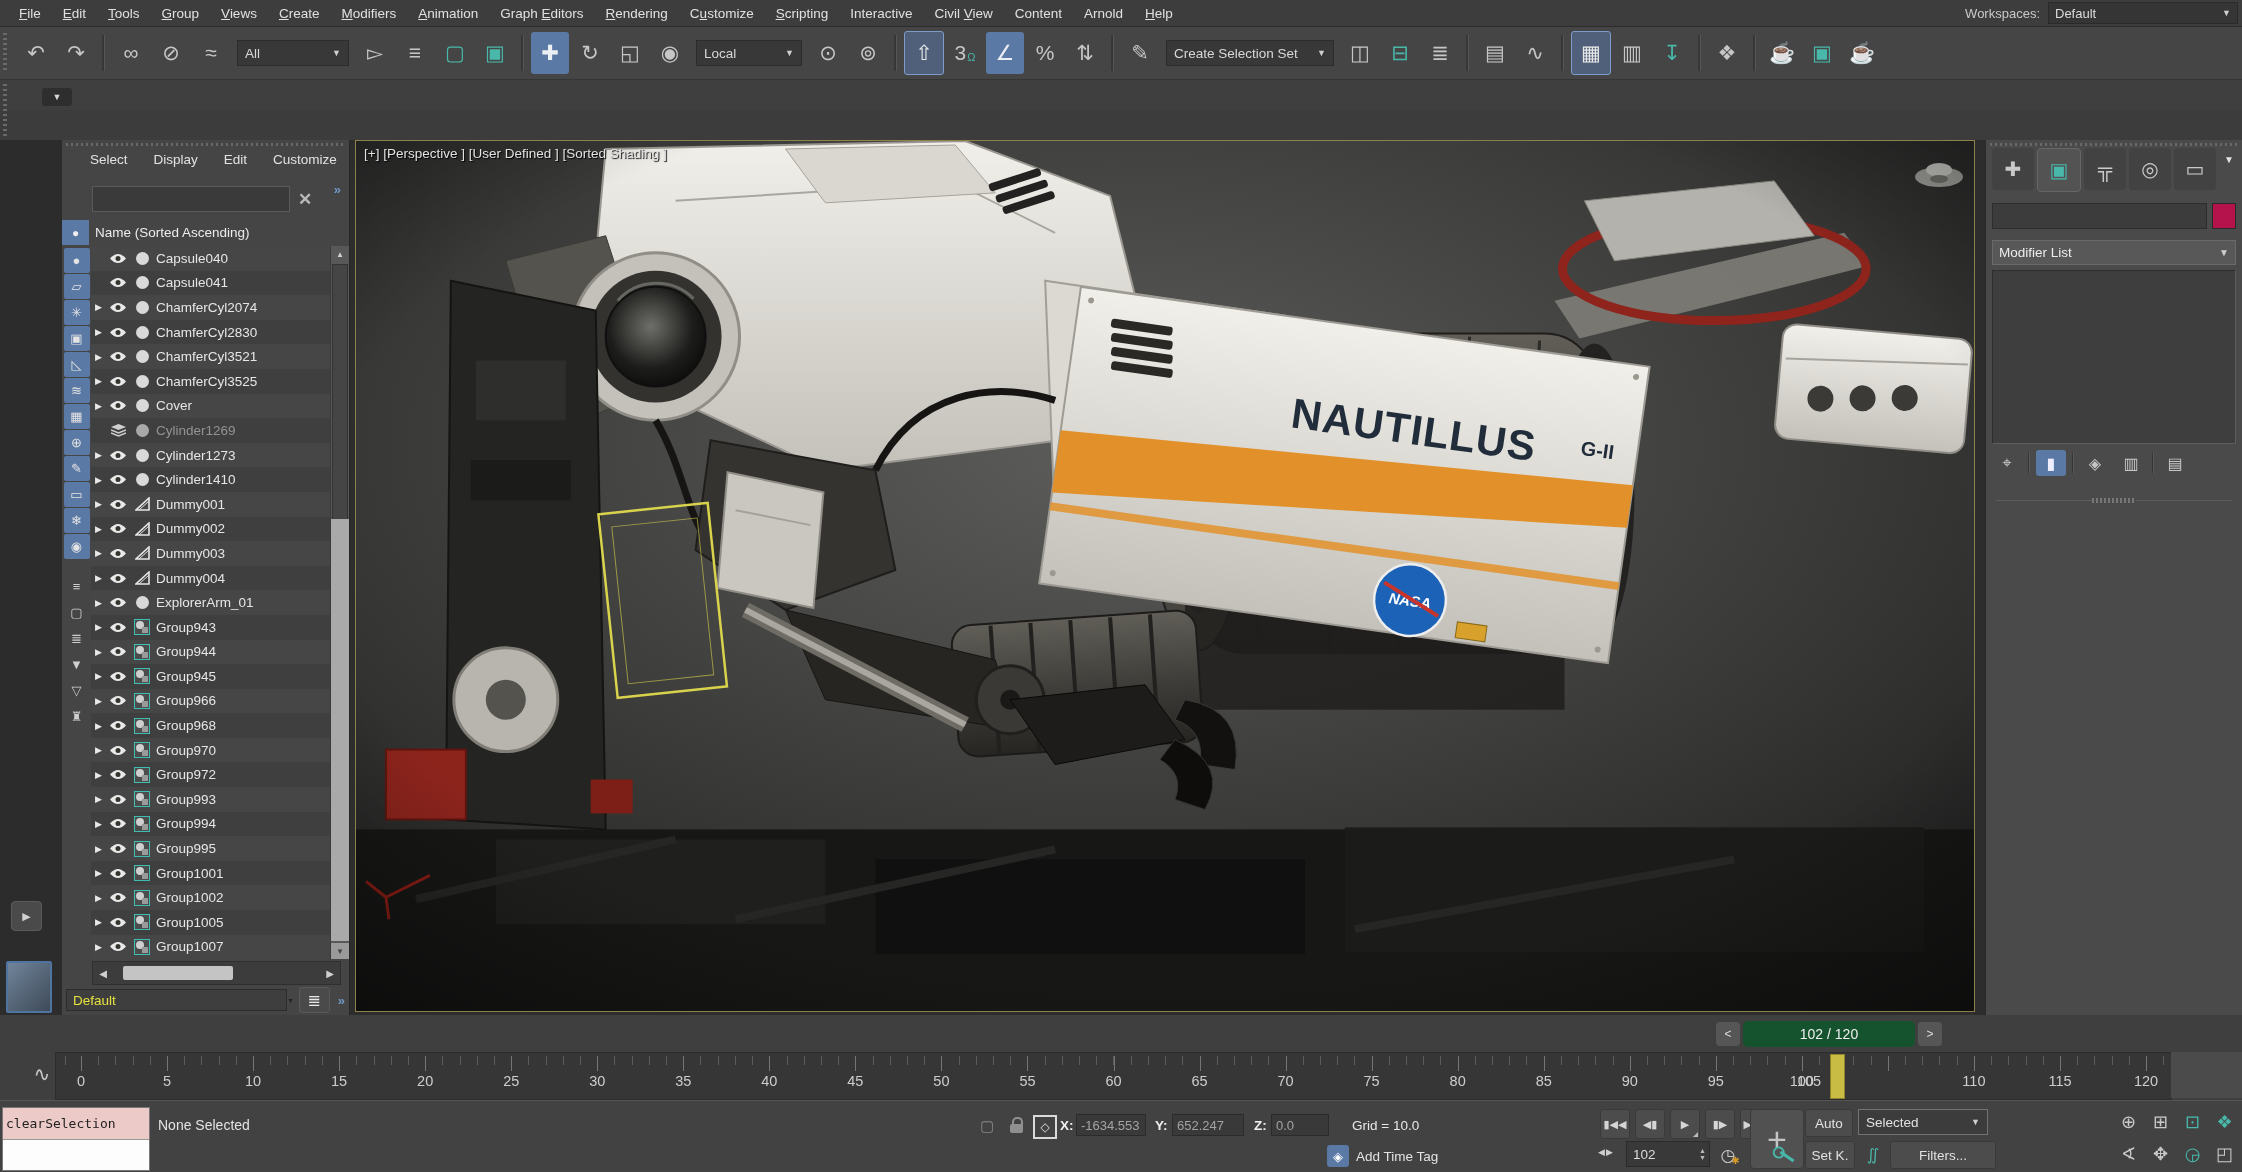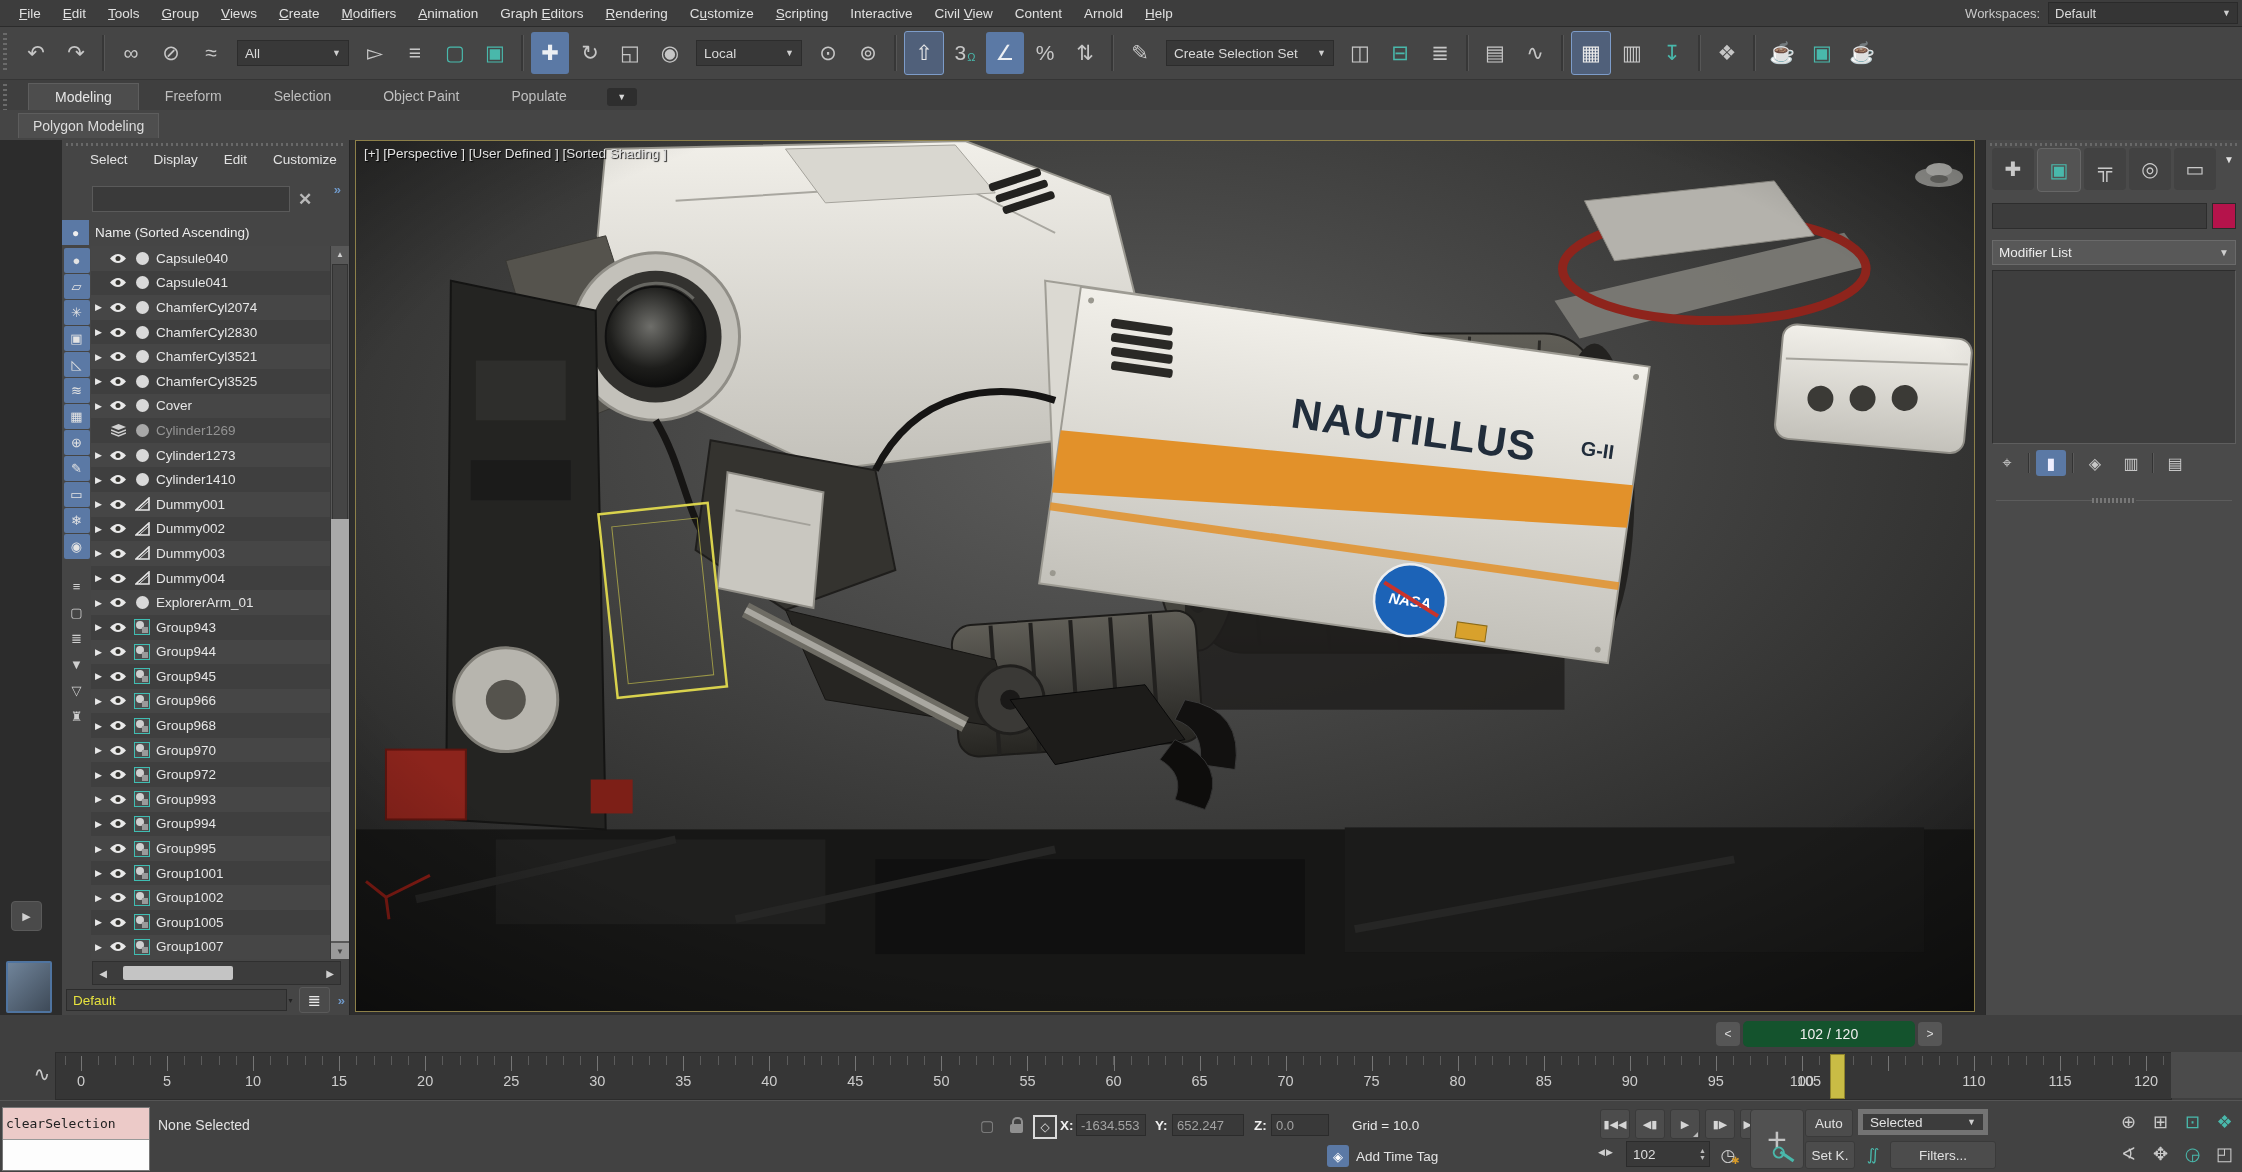--- a/index.html
+++ b/index.html
@@ -185,21 +185,21 @@
     border-bottom:5px solid #bbb;}
   #bigkey{position:absolute;left:1750px;top:8px;width:52px;height:58px;background:#515151;
     border:1px solid #3a3a3a;border-radius:4px;display:flex;align-items:center;justify-content:center;position:relative;}
   #bigkey .plus{font-size:34px;color:#c3c3c3;line-height:1;}
   #bigkey .key{position:absolute;right:8px;bottom:10px;width:16px;height:3px;background:#49b8ab;transform:rotate(35deg);}
   #bigkey .key:before{content:"";position:absolute;left:-7px;top:-3px;width:8px;height:8px;
     border:2px solid #49b8ab;border-radius:50%;}
   .kbtn{position:absolute;height:26px;background:#4c4c4c;border:1px solid #3a3a3a;border-radius:3px;
     color:#e0e0e0;display:flex;align-items:center;justify-content:center;font-size:13.5px;}
   #sel-dd{position:absolute;left:1858px;top:8px;width:130px;height:26px;background:#3c3c3c;
-    border:5px solid #737373;display:flex;align-items:center;justify-content:space-between;
+    border:1px solid #737373;display:flex;align-items:center;justify-content:space-between;
     padding:0 7px;color:#e2e2e2;font-size:13.5px;box-sizing:border-box;}
   #framejump{position:absolute;left:1598px;top:46px;color:#cfcfcf;font-size:9px;letter-spacing:1px;}
   #framefield{position:absolute;left:1626px;top:40px;width:84px;height:26px;background:#393939;
     border:1px solid #2b2b2b;display:flex;align-items:center;box-sizing:border-box;}
   #framefield input{flex:1;background:transparent;border:none;color:#dcdcdc;font-size:13.5px;
     padding-left:6px;outline:none;width:56px;}
   #framefield .spin{display:flex;flex-direction:column;font-size:7px;color:#bbb;line-height:7px;padding-right:3px;}
   #timecfg{position:absolute;left:1716px;top:40px;width:28px;height:28px;color:#c9c9c9;font-size:17px;
     display:flex;align-items:center;justify-content:center;}
   #timecfg .gear{color:#d79b2a;font-size:10px;margin-left:-4px;margin-top:10px;}
@@ -295,33 +295,23 @@
       <div class="tbtn teal">↧</div>
       <div class="tsep"></div>
       <div class="tbtn">❖</div>
       <div class="tsep"></div>
       <div class="tbtn">☕</div>
       <div class="tbtn teal">▣</div>
       <div class="tbtn teal corner">☕</div>
     </div>
 
   <div id="ribbon-tabs">
-    <div id="rtabs" style="display:flex;">
-        <div class="rtab active">Modeling</div>
-        <div class="rtab">Freeform</div>
-        <div class="rtab">Selection</div>
-        <div class="rtab">Object Paint</div>
-        <div class="rtab">Populate</div>
-      </div>
     <div class="ribbon-dd">▼</div>
   </div>
   <div class="vdots"></div>
-  <div id="panel-row">
-    <div class="ptab">Polygon Modeling</div>
-  </div>
 
   <div id="main-bg"></div>
   <div id="left-strip">
     <div class="strip-btn">▶</div>
     <div class="strip-swatch"></div>
   </div>
 
   <div id="explorer">
     <div class="dockline"></div>
     <div class="exp-menu">

